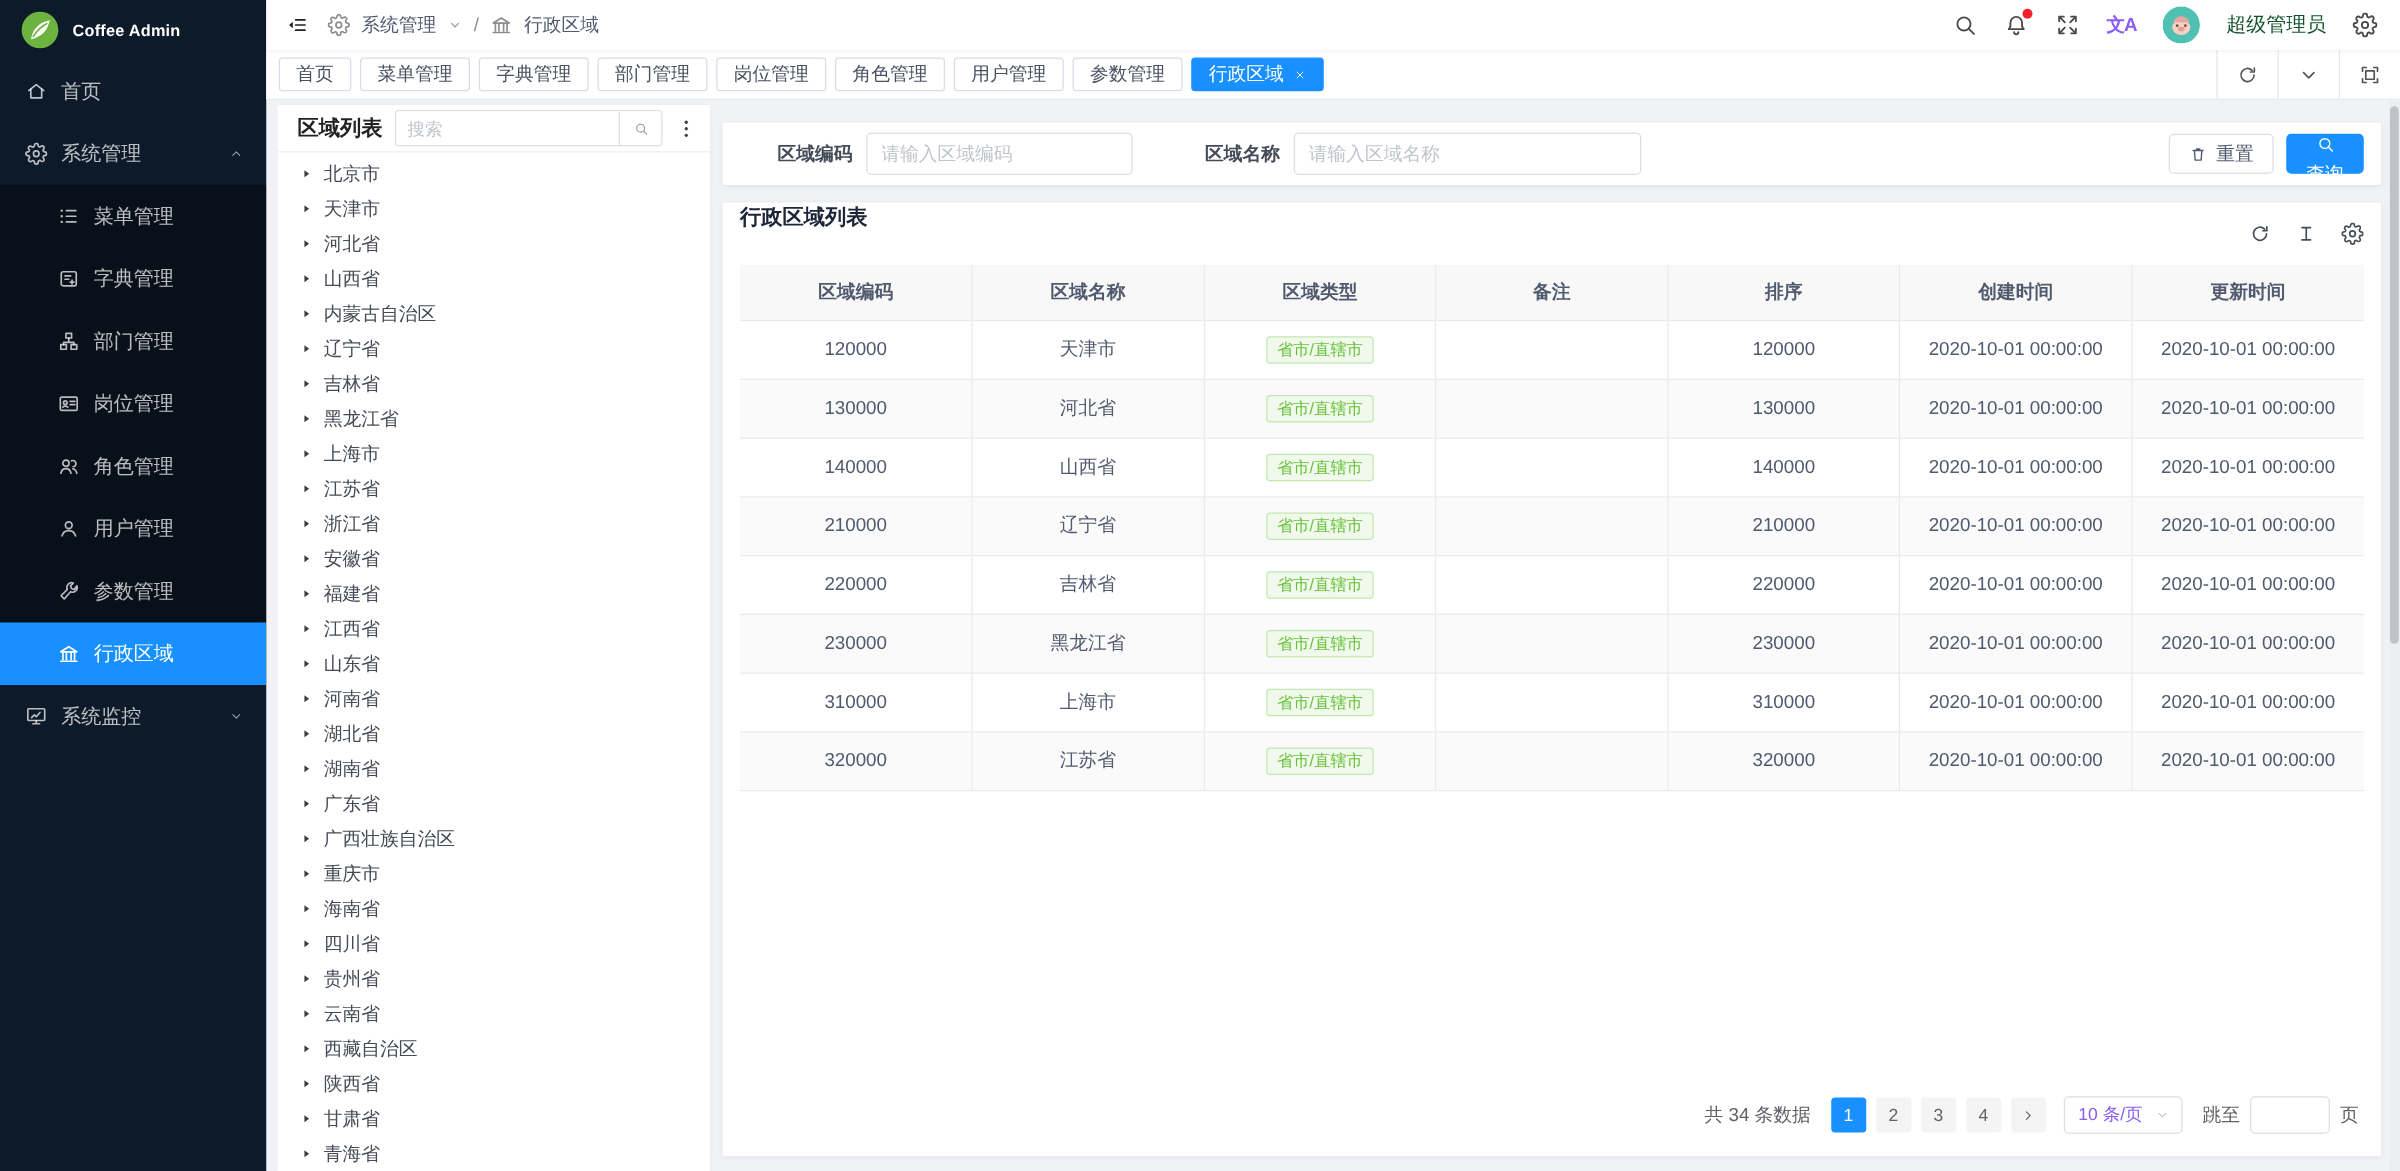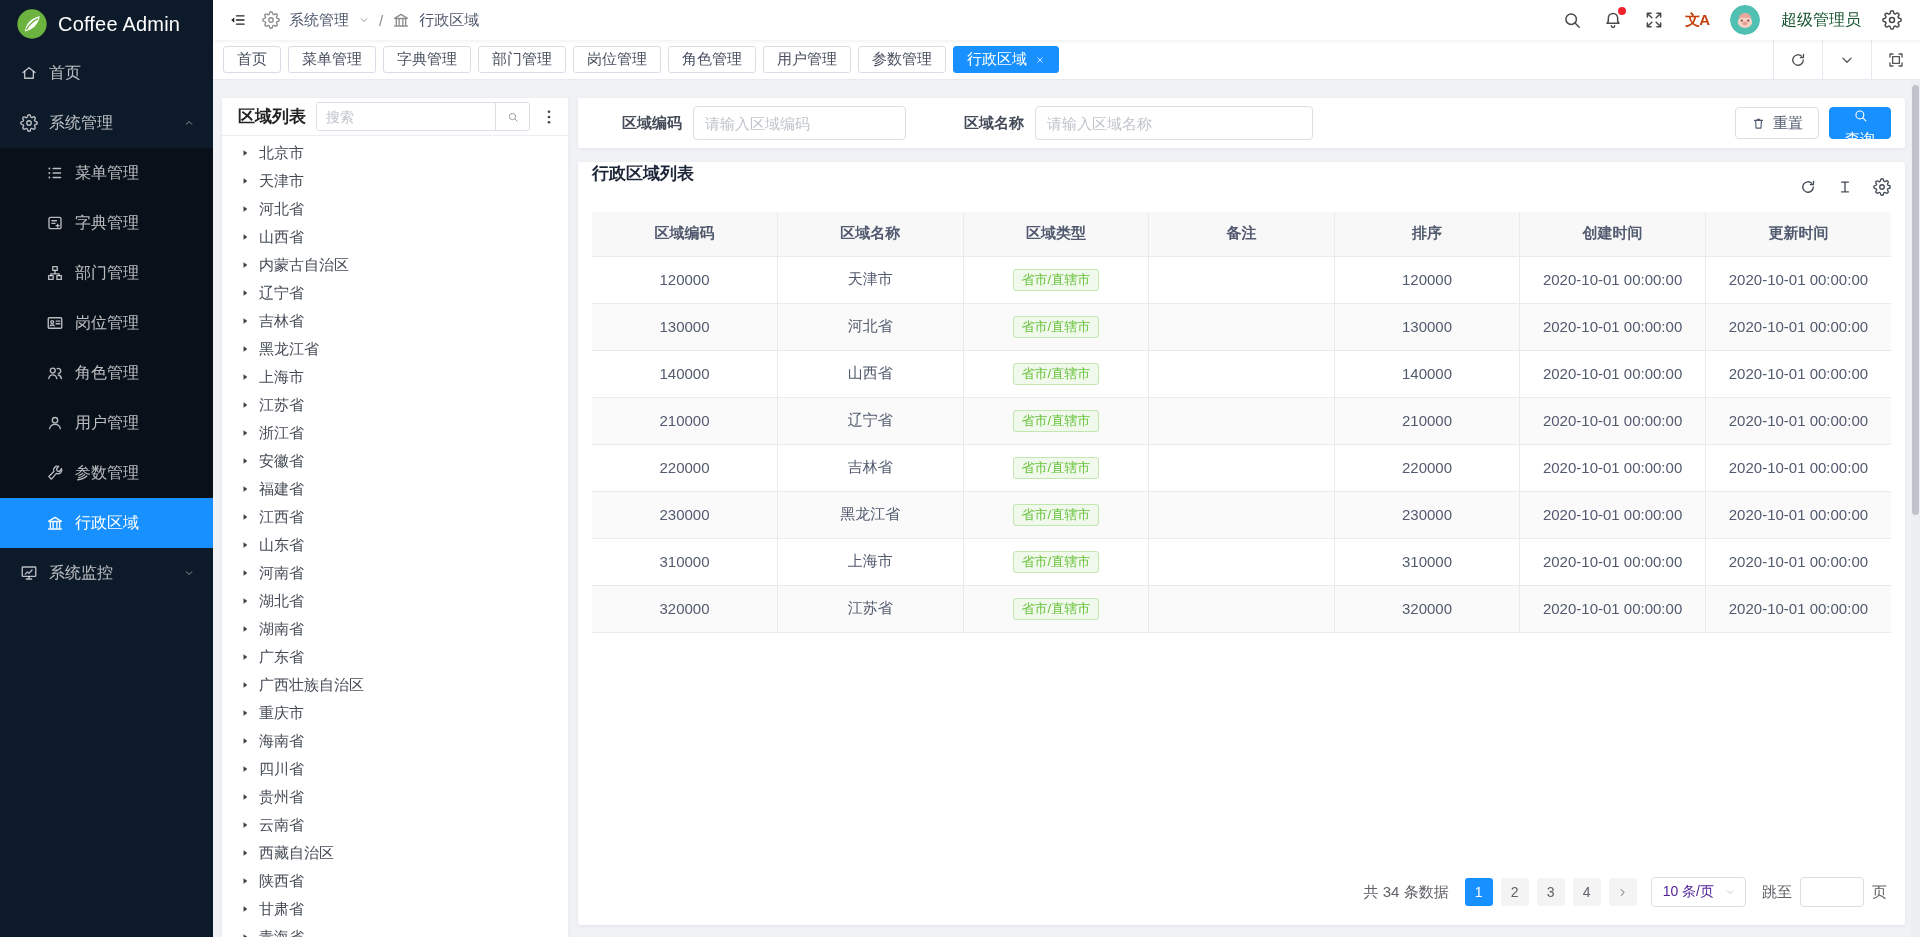--- a/index.html
+++ b/index.html
@@ -11,52 +11,52 @@
   .icon { display:inline-flex; width:18px; height:18px; flex:0 0 auto; }
   .icon svg { width:100%; height:100%; }
   .icon.sm { width:12px; height:12px; }
   .icon.xs { width:10px; height:10px; }
   .icon.lg { width:20px; height:20px; }
 
   
   .sidebar { position:absolute; left:0; top:0; width:213px; height:100%; background:var(--sidebar-bg,#0d1a29); overflow:hidden; }
   .logo { height:48px; display:flex; align-items:center; gap:10px; padding-left:16px; }
   .logo .icon { width:32px; height:32px; }
-  .logo-text { color:#fff; font-size:20px; font-weight:400; letter-spacing:.2px; }
+  .logo-text { color:#fff; font-size:13px; font-weight:700; letter-spacing:.2px; }
   .menu-item { height:50px; display:flex; align-items:center; gap:11px; font-size:16px; color:rgba(255,255,255,.72); cursor:pointer; }
   .menu-item.top { padding:0 18px 0 20px; }
   .menu-item.sub { padding:0 18px 0 46px; background:var(--submenu-bg,#081019); }
   .menu-item.active { background:var(--primary,#1890ff); color:#fff; }
   .menu-item .caret { margin-left:auto; opacity:.8; }
   .mi-label { white-space:nowrap; }
 
   
   .topbar { position:absolute; left:213px; top:0; right:0; height:40px; background:#fff; display:flex; align-items:center; padding:0 18px 0 16px; box-shadow:0 1px 4px rgba(0,21,41,.08); z-index:5; }
   .crumb { display:flex; align-items:center; gap:9px; font-size:15px; color:#515a6e; }
   .crumb .icon { color:#8c8c8c; }
   .crumb-sep { color:#8c8c8c; }
   .topbar-right { margin-left:auto; display:flex; align-items:center; gap:21px; color:#4a4a4a; }
   .bell-wrap { position:relative; display:inline-flex; }
   .bell-dot { position:absolute; right:-3px; top:-3px; width:8px; height:8px; border-radius:50%; background:#f5222d; }
-  .translate { font-size:15px; color:#c2410c; font-weight:600; letter-spacing:-1px; }
+  .translate { font-size:15px; color:#8b5cf6; font-weight:600; letter-spacing:-1px; }
   .avatar { width:30px; height:30px; border-radius:50%; overflow:hidden; display:inline-flex; }
   .avatar svg{ width:100%; height:100%; }
   .username { font-size:16px; color:#14532d; }
 
   
   .tabsbar { position:absolute; left:213px; top:40px; right:0; height:40px; background:#fff; border-bottom:1px solid #e6e9ef; display:flex; align-items:center; padding-left:10px; z-index:4; }
   .tabs { display:flex; align-items:center; gap:7px; }
   .tab { height:27px; display:flex; align-items:center; gap:8px; padding:0 13px; border:1px solid #d8dce5; border-radius:3px; background:#fff; font-size:15px; color:#495060; cursor:pointer; white-space:nowrap; }
   .tab.active { background:var(--primary,#1890ff); border-color:var(--primary,#1890ff); color:#fff; }
   .tab .icon { color:#fff; }
   .tab-controls { margin-left:auto; display:flex; height:100%; }
   .tab-ctrl { width:49px; height:100%; border-left:1px solid #e6e9ef; display:flex; align-items:center; justify-content:center; color:#555; cursor:pointer; }
 
   
-  .tree-card { position:absolute; left:222px; top:98px; width:346px; bottom:0; background:#fff; box-shadow:0 1px 4px rgba(0,21,41,.06); overflow:hidden; }
+  .tree-card { position:absolute; left:222px; top:84px; width:346px; bottom:0; background:#fff; box-shadow:0 1px 4px rgba(0,21,41,.06); overflow:hidden; }
   .tree-header { display:flex; align-items:center; gap:10px; padding:5px 10px 5px 16px; height:38px; border-bottom:1px solid #ebeef5; }
   .tree-title { font-size:17px; color:#222; font-weight:600; white-space:nowrap; }
   .tree-search { flex:1; display:flex; height:29px; border:1px solid #dcdee2; border-radius:3px; overflow:hidden; }
   .tree-search input { flex:1; min-width:0; border:0; outline:0; padding:0 9px; font-size:14px; color:#515a6e; }
   .tree-search input::placeholder { color:#c0c4cc; }
   .tree-search-btn { width:34px; border-left:1px solid #dcdee2; display:flex; align-items:center; justify-content:center; color:#909399; background:#fff; cursor:pointer; }
   .tree-more { color:#444; cursor:pointer; display:inline-flex; }
   .tree-list { padding:3px 0 0 12px; }
   .tree-item { height:28px; display:flex; align-items:center; gap:9px; font-size:15px; color:#444b55; padding-left:6px; cursor:pointer; white-space:nowrap; }
   .tree-item .icon { color:#3c3c3c; }
@@ -85,21 +85,21 @@
   th:not(:last-child), td:not(:last-child) { border-right:1px solid #e8eaec; }
   tbody tr:nth-child(even) { background:#fafafa; }
   .tag { display:inline-block; padding:3px 8px 4px; font-size:13px; line-height:1; border-radius:3px; color:var(--tag-green,#67c23a); background:var(--tag-green-bg,#f0f9eb); border:1px solid var(--tag-green-border,#c2e7b0); }
 
   
   .pager-row { margin-top:auto; display:flex; align-items:center; justify-content:flex-end; gap:8px; padding:0 4px 18px; font-size:15px; color:#606266; flex:0 0 auto; }
   .pager-total { margin-right:8px; }
   .page { min-width:28px; height:28px; padding:0 6px; border-radius:3px; background:#f4f4f5; color:#606266; display:flex; align-items:center; justify-content:center; font-size:14px; cursor:pointer; }
   .page.active { background:var(--primary,#1890ff); color:#fff; }
   .page .icon { width:13px; height:13px; }
-  .size-select { height:30px; border:1px solid #dcdee2; border-radius:4px; background:#fff; display:flex; align-items:center; gap:10px; padding:0 9px 0 11px; margin-left:6px; cursor:pointer; color:#4c1d95; font-size:14px; }
+  .size-select { height:30px; border:1px solid #dcdee2; border-radius:4px; background:#fff; display:flex; align-items:center; gap:10px; padding:0 9px 0 11px; margin-left:6px; cursor:pointer; color:#8b5cf6; font-size:14px; }
   .size-select .icon { color:#c0c4cc; }
   .jump-label { margin-left:8px; }
   .jump-input { width:64px; height:30px; border:1px solid #dcdee2; border-radius:4px; outline:0; padding:0 8px; font-size:14px; color:#515a6e; }
 
   
   .scrollbar { position:absolute; right:0; top:81px; bottom:0; width:9px; background:#eceef1; }
   .scroll-thumb { position:absolute; top:4px; left:1px; width:7px; height:430px; border-radius:4px; background:#bfc3c9; }
 </style>
 </head>
 <body>

